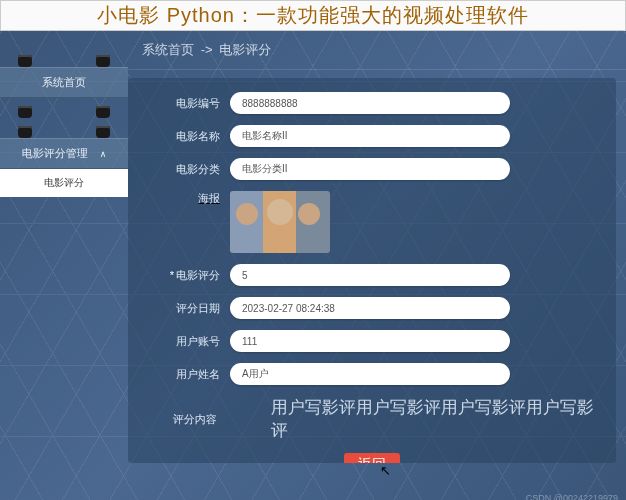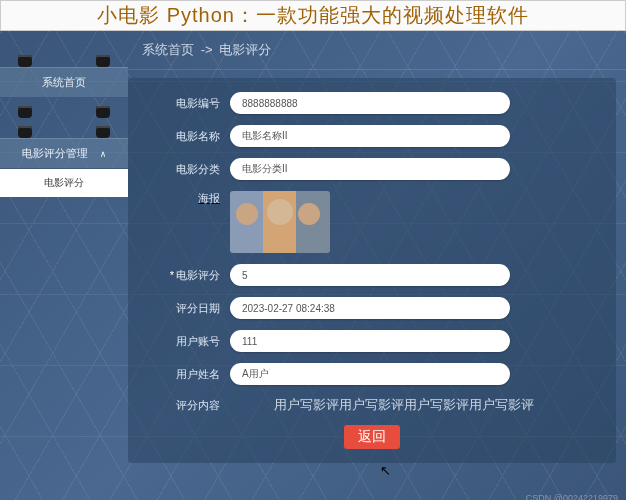--- a/index.html
+++ b/index.html
@@ -26,21 +26,21 @@
 .row { display: flex; align-items: center; margin-bottom: 11px; }
 .lbl { width: 82px; text-align: right; color: #dce6f2; font-size: 11px; padding-right: 10px; position: relative; }
 .lbl.req::before { content: "*"; color: #fff; margin-right: 2px; }
 .pill { flex: 0 0 280px; height: 22px; background: #fff; border-radius: 11px; display: flex; align-items: center; padding: 0 12px; font-size: 10px; color: #555; box-shadow: 0 1px 2px rgba(0,0,0,0.2); }
 .poster-row { align-items: flex-start; text-decoration: underline; }
 .poster { width: 100px; height: 62px; border-radius: 3px; overflow: hidden; background: linear-gradient(90deg,#8a9cb5 0 33%,#d4a574 33% 66%,#7a8a9a 66% 100%); position: relative; }
 .poster::before, .poster::after { content:""; position:absolute; top:12px; width:22px; height:22px; border-radius:50%; background:#c9a584; }
 .poster::before { left: 6%; }
 .poster::after { left: 68%; }
 .poster .p3 { position:absolute; top:8px; left:37%; width:26px; height:26px; border-radius:50%; background:#d4b896; }
-.txt { color: #cdd8e5; font-size: 13px; padding-left: 4px; margin-left: 40px; }
+.txt { color: #cdd8e5; font-size: 17px; padding-left: 4px; margin-left: 40px; }
 .bottom { text-align: center; margin-top: 6px; }
 .btn { display: inline-block; background: #e74c3c; color: #fff; font-size: 14px; padding: 3px 14px; border-radius: 3px; cursor: pointer; }
 .cursor { position: absolute; left: 252px; top: 432px; font-size: 13px; color: #000; pointer-events: none; z-index: 5; }
 .wm { position: absolute; right: 8px; bottom: 4px; color: rgba(200,210,225,0.5); font-size: 9px; z-index: 2; }
 </style>
 </head>
 <body>
 
 <div class="header">小电影 Python：一款功能强大的视频处理软件</div>
 

